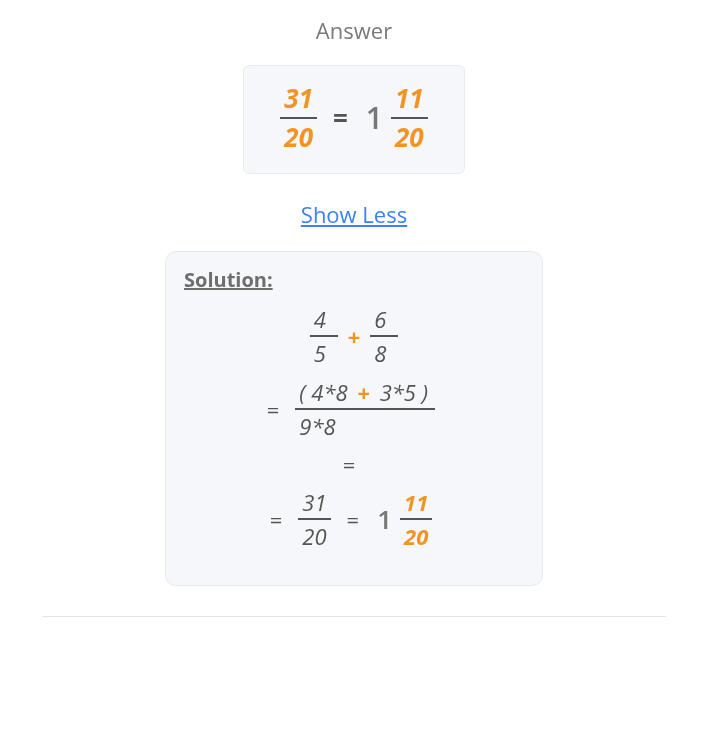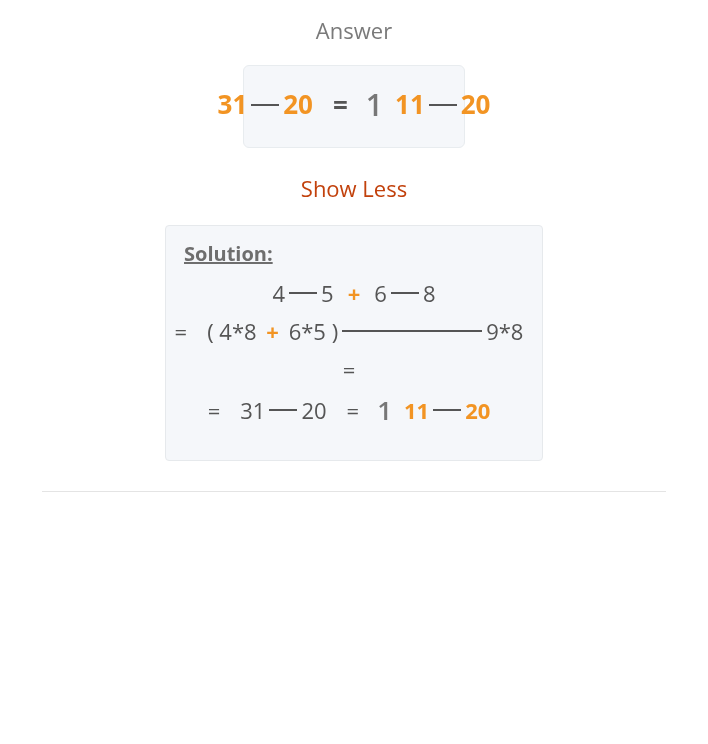--- a/index.html
+++ b/index.html
@@ -30,25 +30,26 @@
     display: flex;
     align-items: center;
     justify-content: center;
     font-size: 26px;
     color: #555;
   }
   .orange { color: #f29423; font-weight: 700; }
   .bold { font-weight: 700; }
   .fraction {
     display: inline-flex;
-    flex-direction: row;
-    align-items: center;
+    flex-direction: column;
+    align-items: flex-start;
     vertical-align: middle;
     line-height: 1.1;
     margin: 0 6px;
+    font-style: italic;
   }
   .fraction .bar {
     width: 100%;
     min-width: 28px;
     height: 0;
     border-top: 2px solid #555;
     margin: 4px 0;
   }
   .fraction.accent .bar { border-top-color: #555; }
   .fraction .num, .fraction .den {
@@ -59,31 +60,32 @@
   .whole {
     margin: 0 2px 0 8px;
     color: #777;
     font-weight: 600;
   }
   .show-link {
     text-align: center;
     margin-bottom: 22px;
   }
   .show-link a {
-    color: #c2410c;
+    color: #3b82f6;
     font-size: 22px;
+    text-decoration: underline;
     cursor: pointer;
     text-align: center;
   }
   .solution-box {
     width: 340px;
     margin: 0 auto;
     background: #f5f7fa;
     border: 1px solid #e6e9ec;
-    border-radius: 4px;
+    border-radius: 11px;
     padding: 14px 18px 22px 18px;
     font-size: 22px;
     color: #555;
   }
   .solution-label {
     text-decoration: underline;
     font-weight: 700;
     color: #6e6e6e;
     font-size: 20px;
     margin-bottom: 10px;
@@ -150,21 +152,21 @@
         <span class="den">8</span>
       </span>
     </div>
 
     <div class="step">
       <span class="eq-lead">=</span>
       <span class="fraction">
         <span class="num">
           <span>( 4*8</span>
           <span class="small-plus">+</span>
-          <span>6*5 )</span>
+          <span>3*5 )</span>
         </span>
         <span class="bar" style="min-width:140px;"></span>
         <span class="den">9*8</span>
       </span>
     </div>
 
     <div class="step">
       <span class="eq-lead">=</span>
     </div>
 

